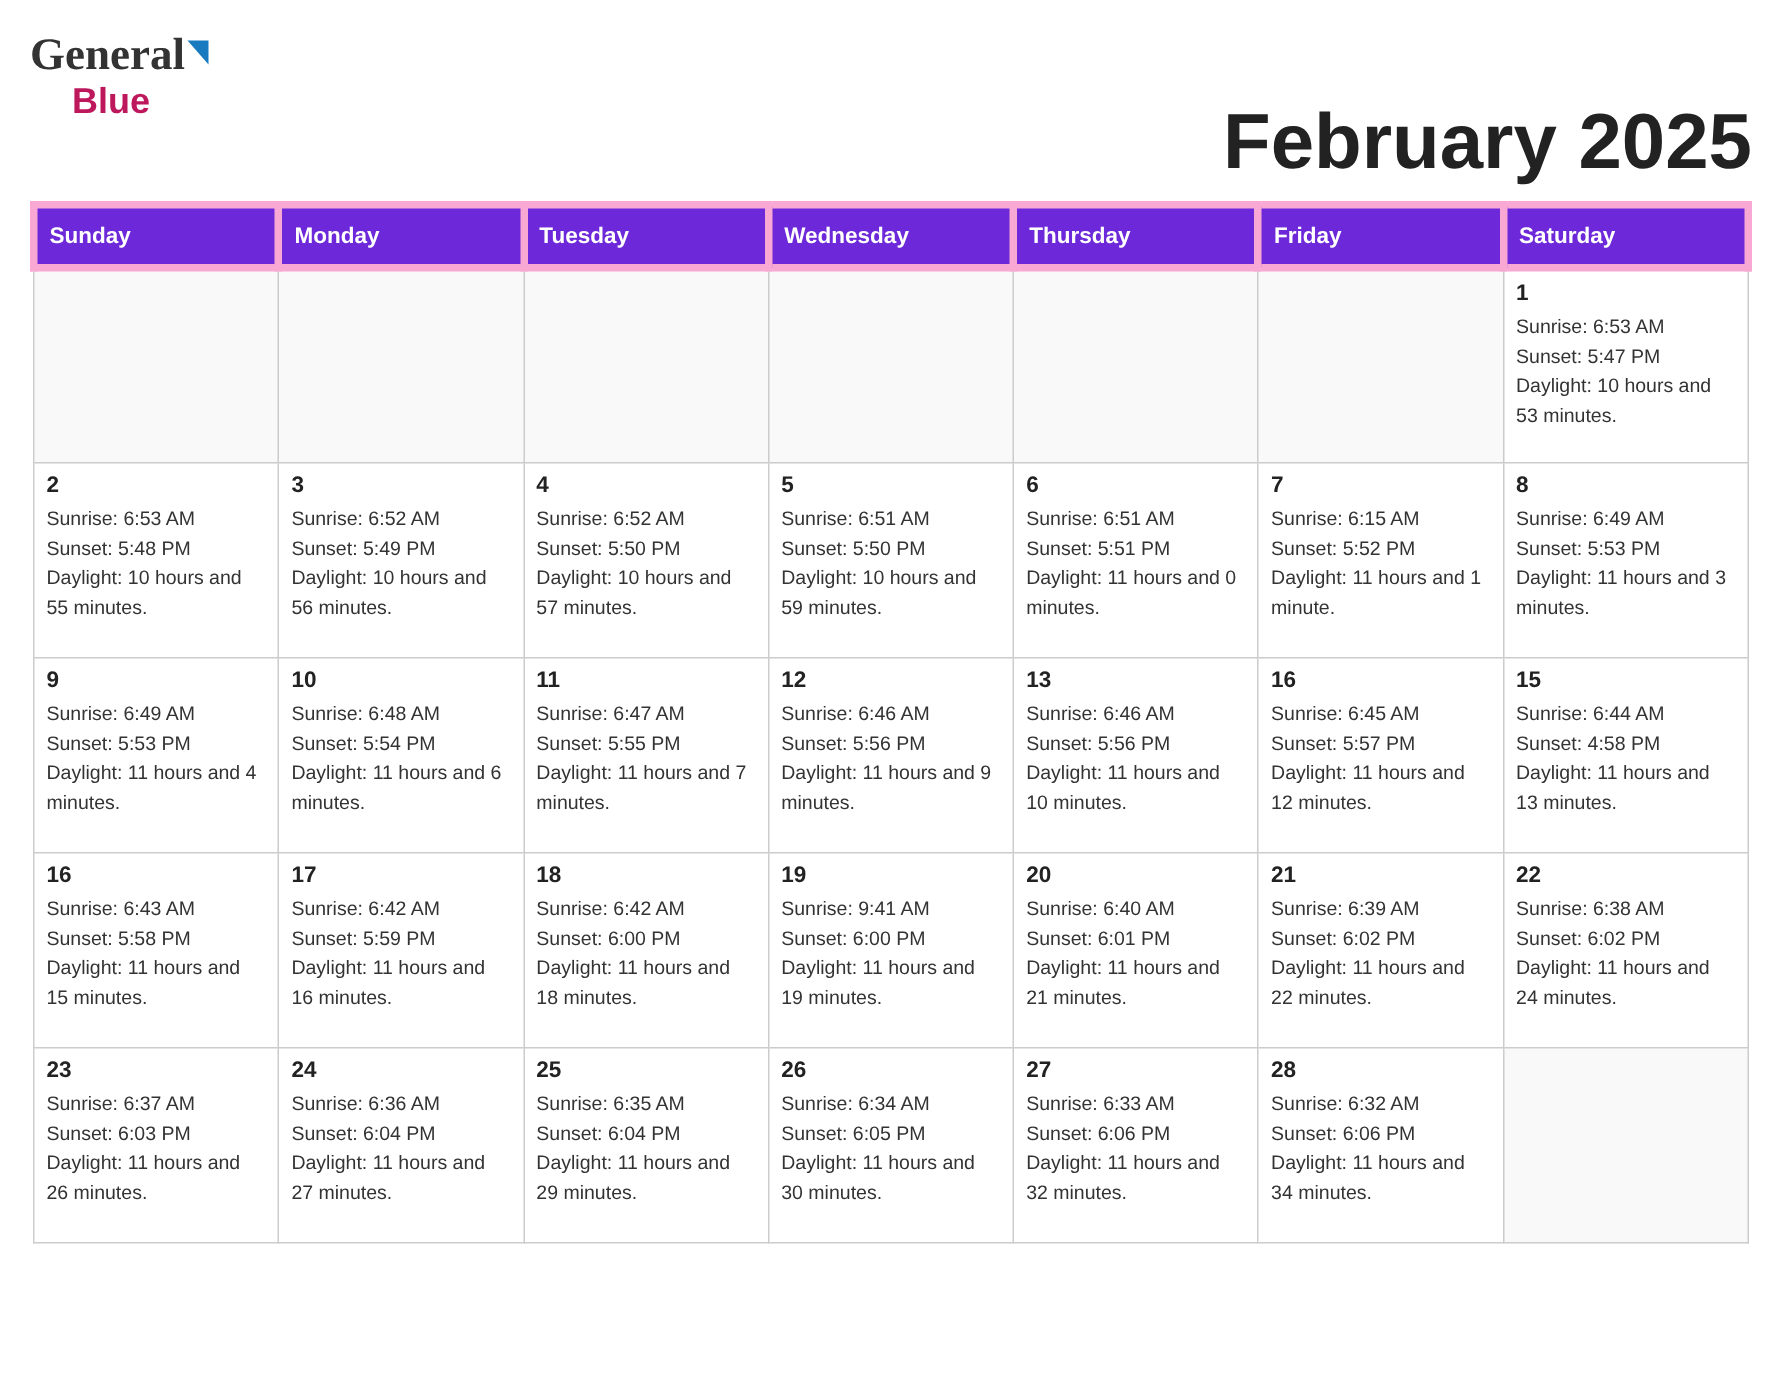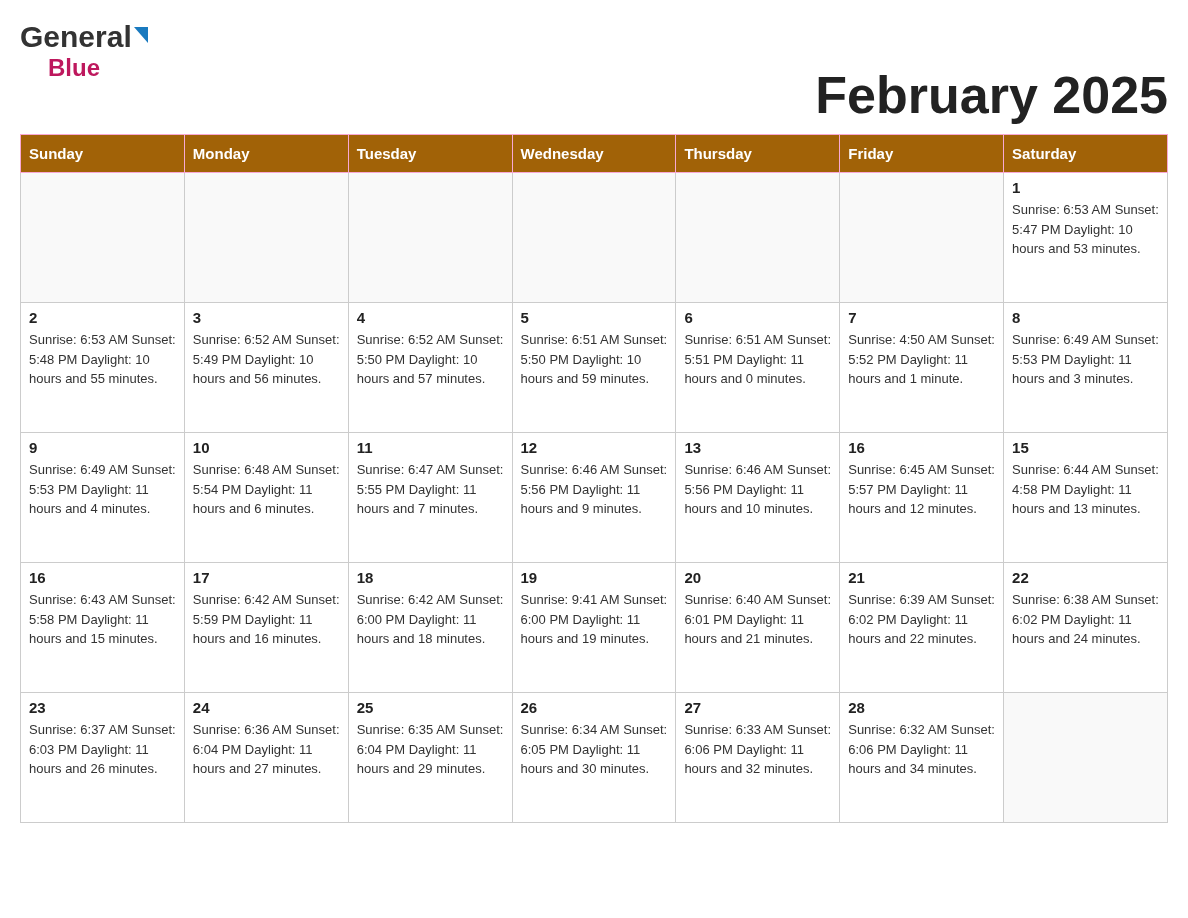--- a/index.html
+++ b/index.html
@@ -35,27 +35,27 @@
       font-size: 22px;
       font-weight: normal;
       color: #444;
     }
     .calendar {
       width: 100%;
       border-collapse: collapse;
       margin-top: 10px;
     }
     .calendar thead tr th {
-      background-color: #a16207;
+      background-color: #6d28d9;
       color: #fff;
       font-size: 15px;
       font-weight: bold;
       padding: 10px 8px;
       text-align: left;
-      border: 1px solid #f9a8d4;
+      border: 5px solid #f9a8d4;
     }
     .calendar tbody tr td {
       vertical-align: top;
       border: 1px solid #ccc;
       padding: 6px 8px;
       font-size: 12px;
       color: #333;
       width: 14.28%;
       min-height: 110px;
       height: 130px;
@@ -77,20 +77,21 @@
     }
     .logo-row {
       display: flex;
       flex-direction: row;
       align-items: center;
     }
     .logo-text-general {
       font-size: 30px;
       font-weight: bold;
       color: #333;
+      font-family: Liberation Serif, serif;
     }
     .logo-triangle {
       display: inline-block;
       width: 0;
       height: 0;
       border-left: 14px solid transparent;
       border-right: 0px solid transparent;
       border-top: 16px solid #1a7abf;
       margin-left: 2px;
       vertical-align: middle;
@@ -179,21 +180,21 @@
         </td>
         <td>
           <span class="day-number">6</span>
           <div class="day-info">Sunrise: 6:51 AM
 Sunset: 5:51 PM
 Daylight: 11 hours
 and 0 minutes.</div>
         </td>
         <td>
           <span class="day-number">7</span>
-          <div class="day-info">Sunrise: 4:50 AM
+          <div class="day-info">Sunrise: 6:15 AM
 Sunset: 5:52 PM
 Daylight: 11 hours
 and 1 minute.</div>
         </td>
         <td>
           <span class="day-number">8</span>
           <div class="day-info">Sunrise: 6:49 AM
 Sunset: 5:53 PM
 Daylight: 11 hours
 and 3 minutes.</div>

